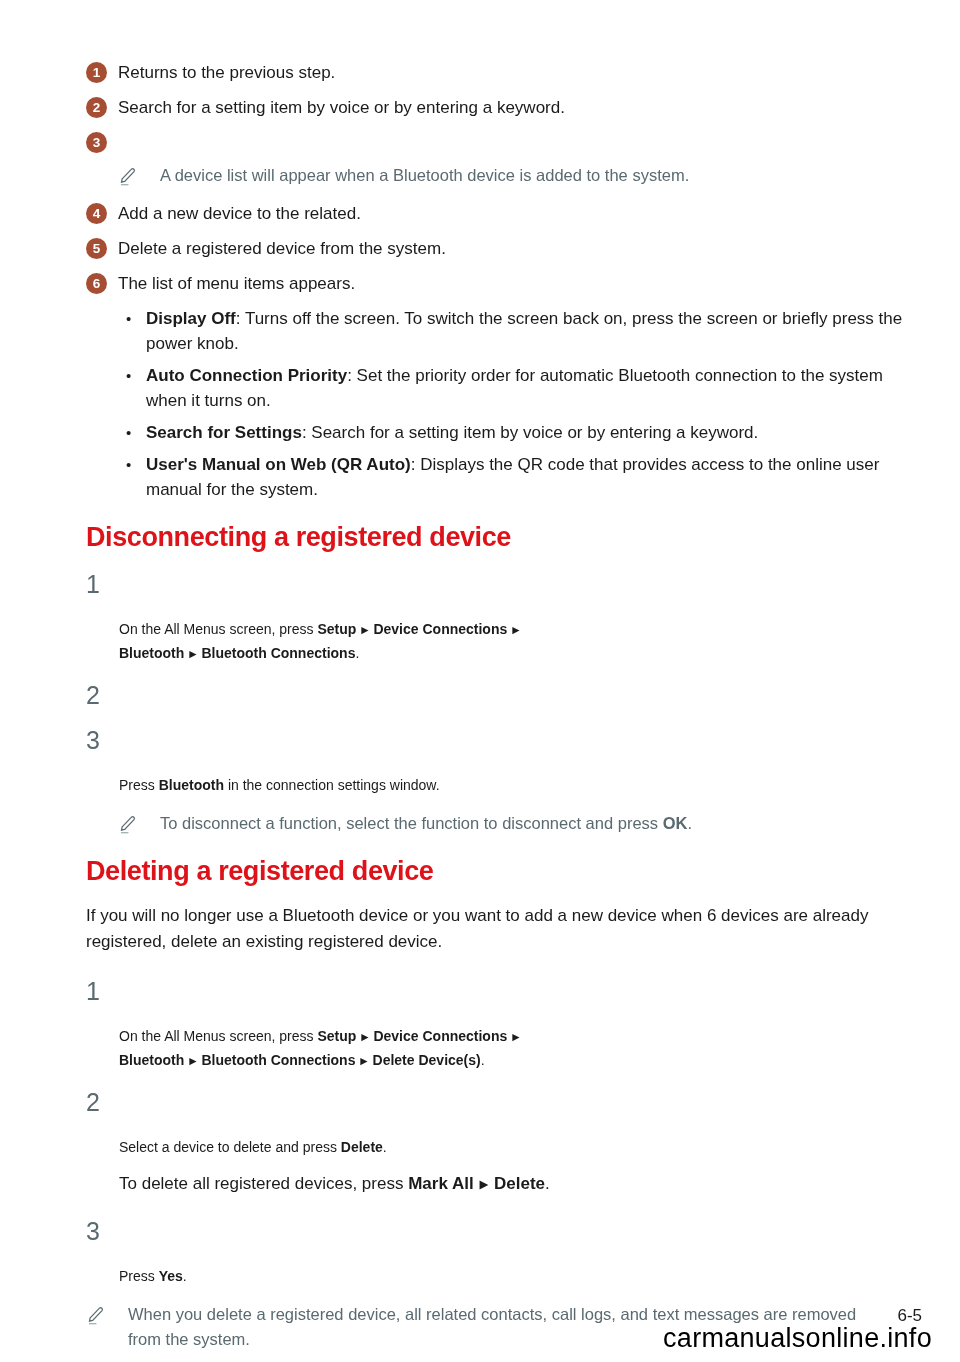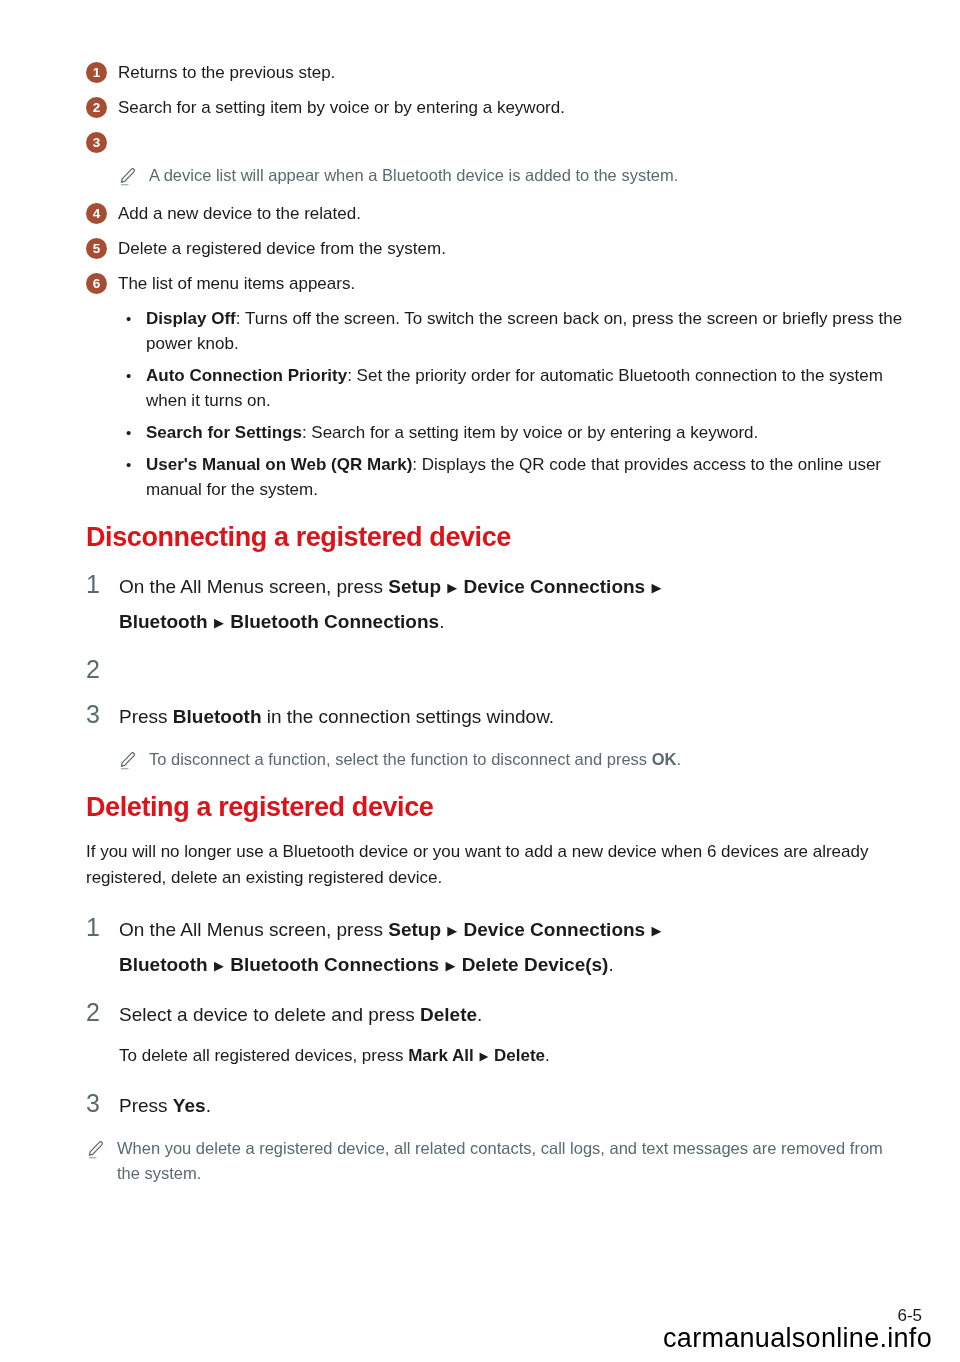--- a/index.html
+++ b/index.html
@@ -27,21 +27,21 @@
     flex:0 0 auto;
     width:21px;height:21px;border-radius:50%;
     background:#A64E33;
     color:#ffffff;
     font-size:13.5px;font-weight:700;
     display:flex;align-items:center;justify-content:center;
     margin-top:2px;
   }
   
   .note{
-    display:flex;align-items:flex-start;gap:11px;
+    display:flex;align-items:flex-start;gap:22px;
     font-size:16.5px;line-height:25px;
     color:#5A6A70;
     margin:3px 0 13px 32px;
     max-width:800px;
   }
   .note.flush{margin-left:0;}
   .pencil{flex:0 0 auto;width:20px;height:24px;margin-top:1px;}
   
   .bullet-list{margin:2px 0 16px 32px;}
   .bullet-item{
@@ -67,23 +67,24 @@
   .step{
     display:flex;align-items:flex-start;gap:13px;
     margin-bottom:14px;
   }
   .step-num{
     flex:0 0 auto;width:20px;
     font-size:25px;line-height:31px;
     color:#5A6A70;font-weight:400;
   }
   .step-text{
-    font-size:19px;line-height:33px;
+    font-size:14px;line-height:23px;
     max-width:770px;
     padding-top:1px;
+    margin-top:48px;
   }
   .step-sub{
     font-size:17px;line-height:25px;
     margin:-2px 0 18px 33px;
     max-width:770px;
   }
   .intro{
     font-size:17px;line-height:25.5px;
     max-width:824px;
     margin:0 0 22px 0;
@@ -144,21 +145,21 @@
 
     <div class="callout-item">
       <span class="badge">6</span>
       <span><span>The list of menu items appears.</span></span>
     </div>
 
     <div class="bullet-list">
       <div class="bullet-item"><span class="b">Display Off</span><span>: Turns off the screen. To switch the screen back on, press the screen or briefly press the power knob.</span></div>
       <div class="bullet-item"><span class="b">Auto Connection Priority</span><span>: Set the priority order for automatic Bluetooth connection to the system when it turns on.</span></div>
       <div class="bullet-item"><span class="b">Search for Settings</span><span>: Search for a setting item by voice or by entering a keyword.</span></div>
-      <div class="bullet-item"><span class="b">User's Manual on Web (QR Mark)</span><span>: Displays the QR code that provides access to the online user manual for the system.</span></div>
+      <div class="bullet-item"><span class="b">User's Manual on Web (QR Auto)</span><span>: Displays the QR code that provides access to the online user manual for the system.</span></div>
     </div>
   </div>
 
   <div>
     <h2 class="section-heading">Disconnecting a registered device</h2>
 
     <div class="step">
       <span class="step-num">1</span>
       <span class="step-text"><span>On the All Menus screen, press </span><span class="b">Setup</span><span> </span><span class="arrow">▶</span><span> </span><span class="b">Device Connections</span><span> </span><span class="arrow">▶</span><br><span class="b">Bluetooth</span><span> </span><span class="arrow">▶</span><span> </span><span class="b">Bluetooth Connections</span><span>.</span></span>
     </div>

